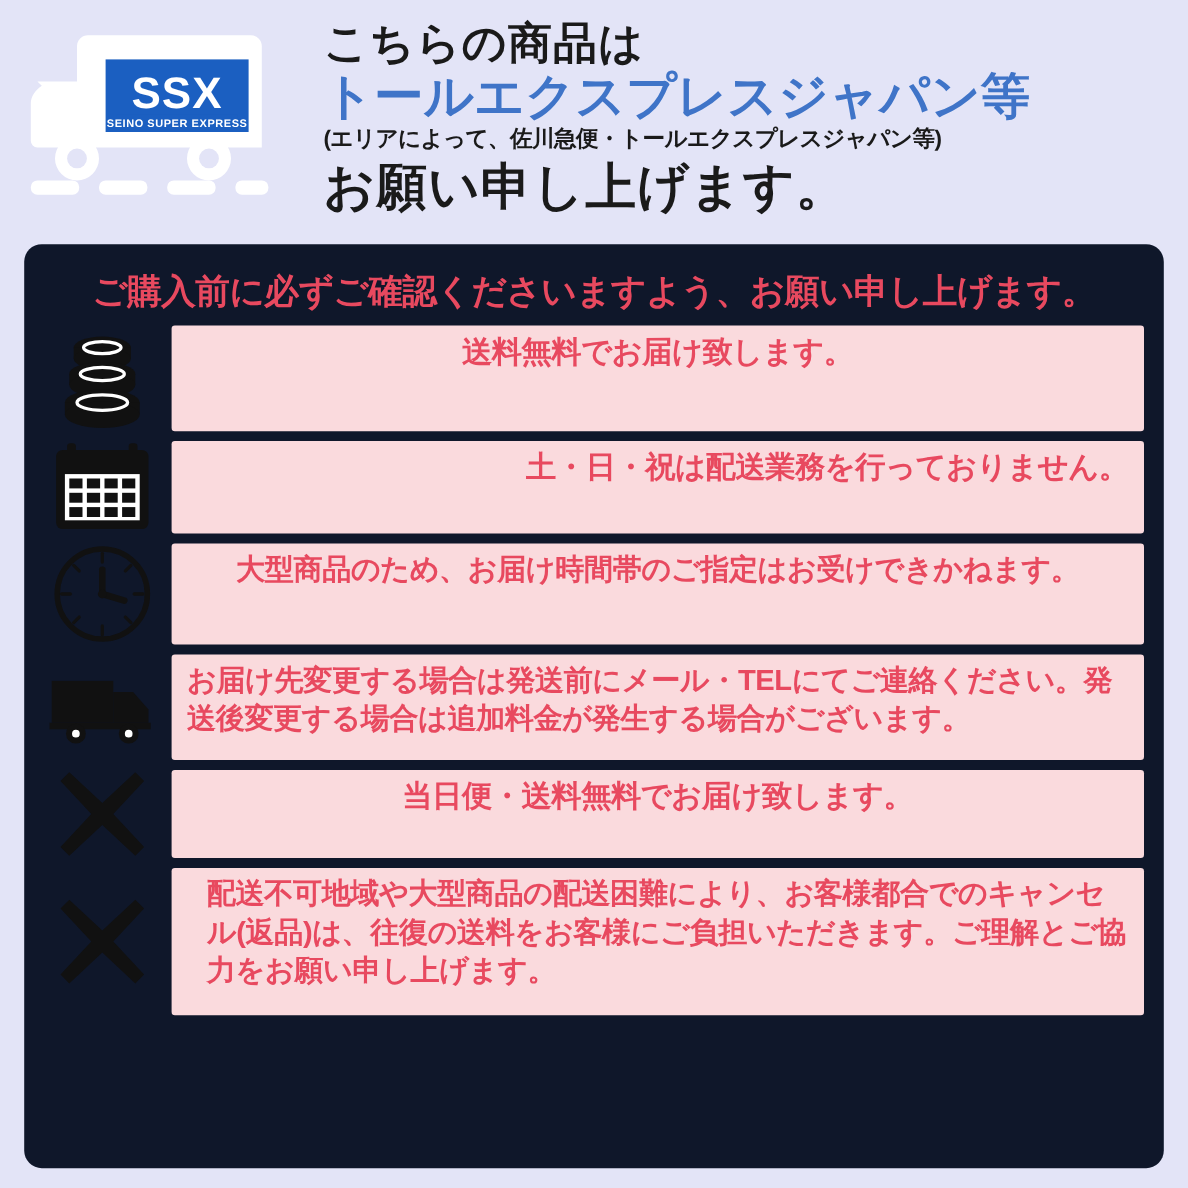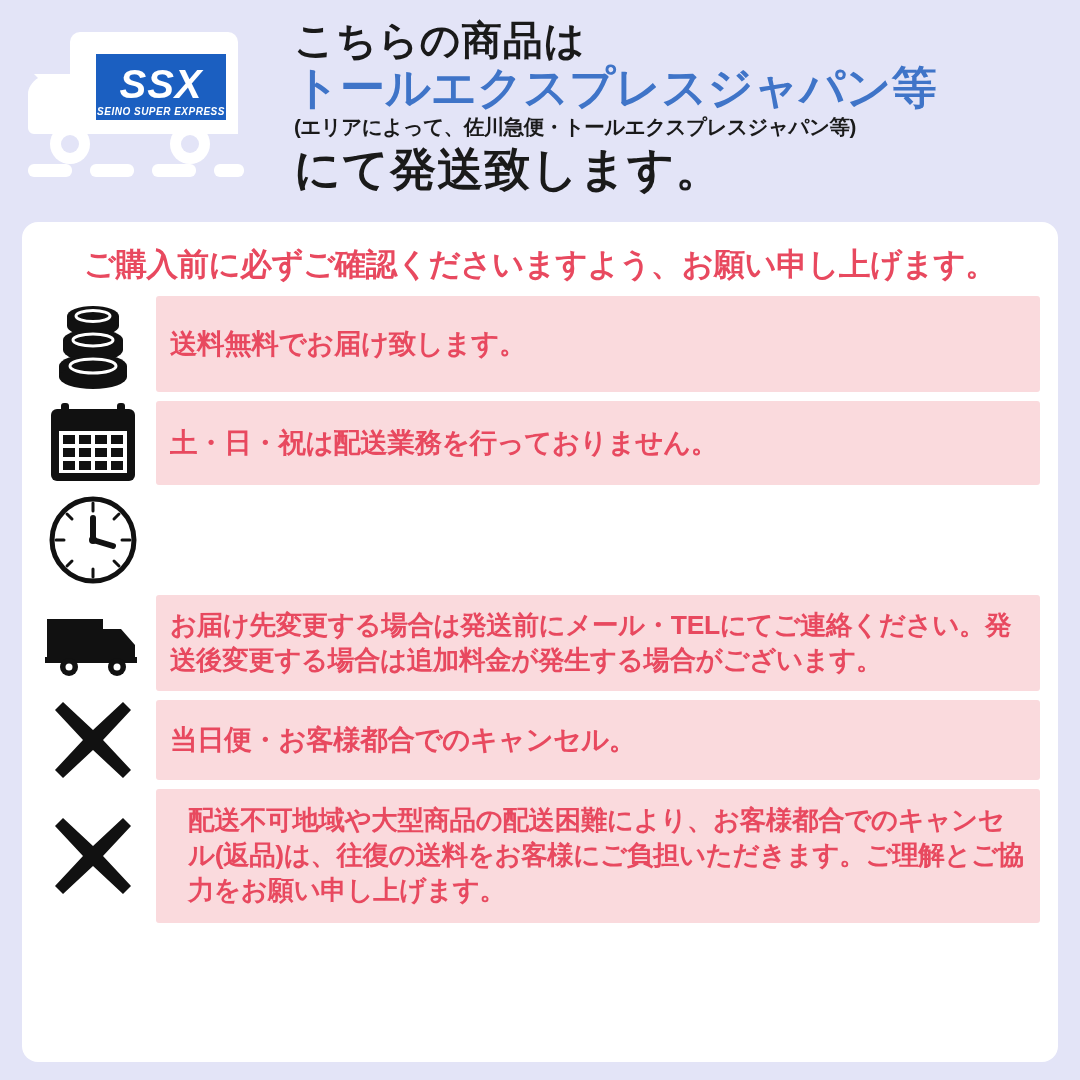--- a/index.html
+++ b/index.html
@@ -28,21 +28,20 @@
     padding: 14px 18px 0 18px;
     height: 200px;
     box-sizing: border-box;
   }
 
   .truck-logo {
     width: 270px;
     height: 185px;
     position: relative;
     flex: 0 0 auto;
-    font-style: italic;
   }
 
   .header-text {
     flex: 1 1 auto;
     padding-left: 6px;
     padding-top: 4px;
   }
 
   .hl1 {
     font-size: 40px;
@@ -75,21 +74,21 @@
     line-height: 1.15;
   }
 
   
   .card {
     position: absolute;
     left: 22px;
     top: 222px;
     width: 1036px;
     height: 840px;
-    background: #ffffff;
+    background: #0f172a;
     border-radius: 16px;
     box-sizing: border-box;
     padding: 16px 18px 10px 18px;
   }
 
   .card-title {
     text-align: center;
     color: #e8495f;
     font-size: 31.5px;
     font-weight: bold;
@@ -116,21 +115,20 @@
     display: flex;
     align-items: center;
     justify-content: center;
   }
 
   .text-cell {
     flex: 1 1 auto;
     background: #fadadd;
     border-radius: 3px;
     display: flex;
-    flex-direction: column;
     justify-content: center;
     padding: 6px 14px;
     box-sizing: border-box;
   }
 
   .t-main {
     color: #e8495f;
     font-size: 27.5px;
     font-weight: bold;
     line-height: 1.33;
@@ -142,21 +140,21 @@
   .t-sub {
     color: #1a1a1a;
     font-size: 19px;
     font-weight: bold;
     line-height: 1.4;
     letter-spacing: -0.5px;
     margin-top: 2px;
   }
 
   .h1row .text-cell { min-height: 96px; }
-  .h2row .text-cell { min-height: 76px; }
+  .h2row .text-cell { min-height: 76px; justify-content: flex-end; }
   .h3row .text-cell { min-height: 76px; }
   .h4row .text-cell { min-height: 96px; }
   .h5row .text-cell { min-height: 96px; }
   .h6row .text-cell { min-height: 76px; }
   .h7row .text-cell { min-height: 134px; padding-left: 32px; }
 
   
   .ic {
     display: block;
   }
@@ -190,21 +188,21 @@
         <rect x="72" y="150" width="44" height="13" rx="6" fill="#ffffff"></rect>
         <rect x="134" y="150" width="44" height="13" rx="6" fill="#ffffff"></rect>
         <rect x="196" y="150" width="30" height="13" rx="6" fill="#ffffff"></rect>
       </svg>
     </div>
 
     <div class="header-text">
       <div class="hl1">こちらの商品は</div>
       <div class="hl2">トールエクスプレスジャパン等</div>
       <div class="hl3">(エリアによって、佐川急便・トールエクスプレスジャパン等)</div>
-      <div class="hl4">にて発送致します。</div>
+      <div class="hl4">お願い申し上げます。</div>
     </div>
   </div>
 
   <div class="card">
     <div class="card-title">ご購入前に必ずご確認くださいますよう、お願い申し上げます。</div>
 
     <div class="rows">
 
       <div class="row h1row">
         <div class="icon-cell">
@@ -272,20 +270,23 @@
               <line x1="20" y1="20" x2="25" y2="25"></line>
               <line x1="67" y1="67" x2="72" y2="72"></line>
               <line x1="72" y1="20" x2="67" y2="25"></line>
               <line x1="25" y1="67" x2="20" y2="72"></line>
             </g>
             <line x1="46" y1="46" x2="46" y2="24" stroke="#111111" stroke-width="6" stroke-linecap="round"></line>
             <line x1="46" y1="46" x2="66" y2="52" stroke="#111111" stroke-width="6" stroke-linecap="round"></line>
             <circle cx="46" cy="46" r="4" fill="#111111"></circle>
           </svg>
         </div>
+        <div class="text-cell">
+          <div class="t-main sm">大型商品のため、お届け時間帯のご指定はお受けできかねます。</div>
+        </div>
       </div>
 
 
       <div class="row h5row">
         <div class="icon-cell">
           <svg class="ic" width="100" height="72" viewBox="0 0 100 72" xmlns="http://www.w3.org/2000/svg">
             <rect x="4" y="12" width="56" height="38" fill="#111111"></rect>
             <path d="M60 22 h18 l14 16 v12 h-32 z" fill="#111111"></path>
             <rect x="2" y="50" width="92" height="6" fill="#111111"></rect>
             <circle cx="26" cy="60" r="9" fill="#111111"></circle>
@@ -299,21 +300,21 @@
         </div>
       </div>
 
       <div class="row h6row">
         <div class="icon-cell">
           <svg class="ic" width="80" height="80" viewBox="0 0 80 80" xmlns="http://www.w3.org/2000/svg">
             <path d="M10 2 L40 30 L70 2 L78 10 L50 40 L78 70 L70 78 L40 50 L10 78 L2 70 L30 40 L2 10 Z" fill="#111111"></path>
           </svg>
         </div>
         <div class="text-cell">
-          <div class="t-main">当日便・お客様都合でのキャンセル。</div>
+          <div class="t-main">当日便・送料無料でお届け致します。</div>
         </div>
       </div>
 
       <div class="row h7row">
         <div class="icon-cell">
           <svg class="ic" width="80" height="80" viewBox="0 0 80 80" xmlns="http://www.w3.org/2000/svg">
             <path d="M10 2 L40 30 L70 2 L78 10 L50 40 L78 70 L70 78 L40 50 L10 78 L2 70 L30 40 L2 10 Z" fill="#111111"></path>
           </svg>
         </div>
         <div class="text-cell">

